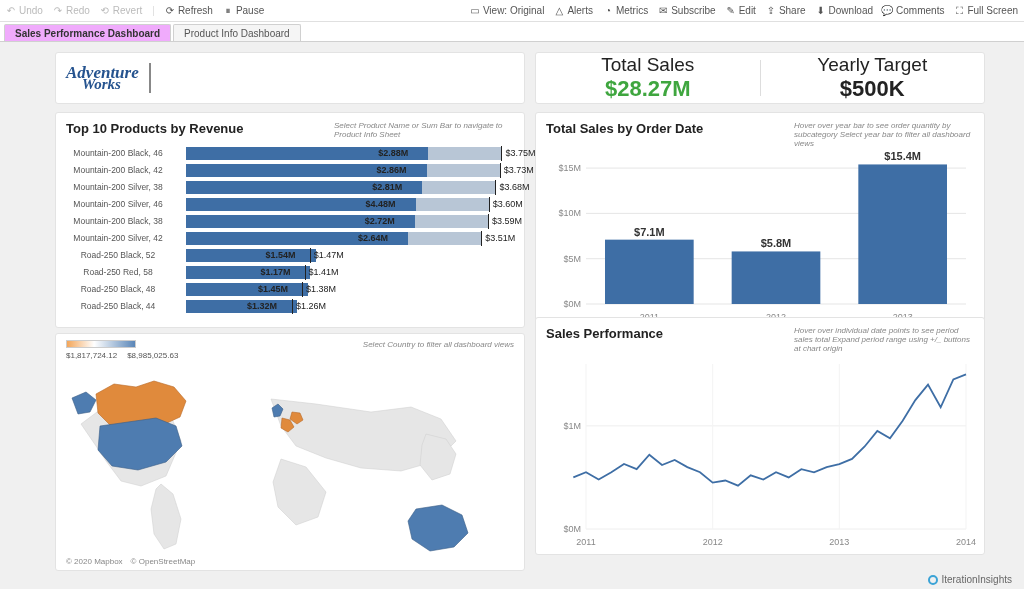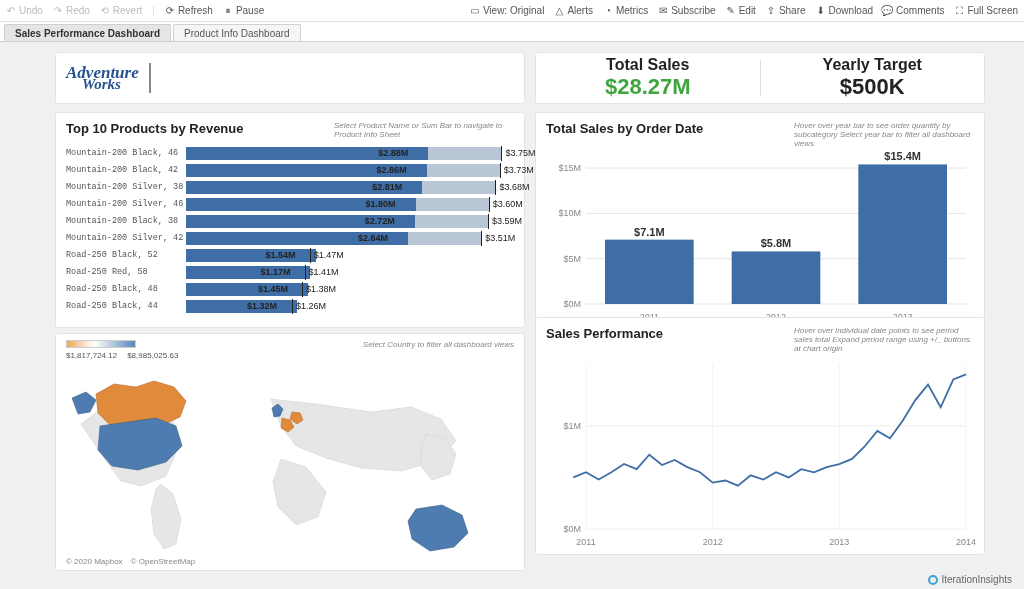--- a/index.html
+++ b/index.html
@@ -4,45 +4,45 @@
 <style>
   * { box-sizing: border-box; margin: 0; padding: 0; }
   html, body { width: 1024px; height: 589px; font-family: Arial, Helvetica, sans-serif; background:#fff; }
   .toolbar { height:22px; border-bottom:1px solid #e0e0e0; display:flex; align-items:center; font-size:10px; color:#444; padding:0 6px; gap:10px; }
   .toolbar .spacer { flex:1; }
   .toolbar .tb-item { display:flex; align-items:center; gap:3px; color:#555; cursor:pointer; }
   .toolbar .tb-item.disabled { color:#bbb; }
   .toolbar .tb-icon { width:10px; height:10px; display:inline-flex; align-items:center; justify-content:center; }
   .tabbar { height:20px; border-bottom:1px solid #d0d0d0; display:flex; align-items:flex-end; font-size:10px; padding-left:4px; gap:0; }
   .tabbar .tab { padding:3px 10px 2px 10px; border:1px solid #d0d0d0; border-bottom:none; margin-right:2px; background:#f5f5f5; color:#555; cursor:pointer; border-radius:2px 2px 0 0; }
-  .tabbar .tab.active { background:#e5e5e5; font-weight:bold; color:#333; }
+  .tabbar .tab.active { background:#f0abfc; font-weight:bold; color:#333; }
   .dashboard { position:relative; width:1024px; height:547px; background:#f0f0f0; }
   .card { position:absolute; background:#fff; border:1px solid #e3e3e3; border-radius:3px; }
   
   .logo-card { left:55px; top:10px; width:470px; height:52px; display:flex; align-items:center; padding:0 10px; }
   .logo-text { font-family:"Times New Roman", serif; color:#25538f; line-height:0.9; }
   .logo-text .l1 { font-size:17px; font-style:italic; font-weight:bold; }
   .logo-text .l2 { font-size:15px; font-style:italic; font-weight:bold; margin-left:16px; margin-top:-2px; }
   .vline { width:2px; height:30px; background:#888; margin:0 10px; }
   .dash-title { font-size:22px; color:#333; font-weight:400; }
   .kpi-card { left:535px; top:10px; width:450px; height:52px; display:flex; align-items:center; }
   .kpi { flex:1; text-align:center; }
-  .kpi-label { font-size:16px; font-weight:bold; color:#222; }
+  .kpi-label { font-size:19px; font-weight:normal; color:#222; }
   .kpi-value { font-size:22px; font-weight:bold; }
   .kpi-sep { width:1px; height:36px; background:#ddd; }
   .green { color:#3fa63f; }
   .black { color:#222; }
   
   .top10-card { left:55px; top:70px; width:470px; height:216px; padding:8px 10px 4px 10px; }
   .panel-head { display:flex; justify-content:space-between; align-items:flex-start; }
   .panel-title { font-size:13px; font-weight:bold; color:#222; }
   .panel-hint { font-size:8px; font-style:italic; color:#888; max-width:180px; text-align:left; line-height:1.15; }
   .bars { margin-top:6px; }
   .bar-row { display:flex; align-items:center; height:16px; margin-bottom:1px; font-size:8.5px; color:#333; }
-  .bar-label { width:120px; text-align:left; padding-right:16px; color:#555; white-space:nowrap; overflow:hidden;font-family:Liberation Mono, monospace; }
+  .bar-label { width:120px; text-align:center; padding-right:16px; color:#555; white-space:nowrap; overflow:hidden; }
   .bar-track { position:relative; flex:1; height:13px; }
   .bar-bg { position:absolute; left:0; top:0; bottom:0; background:#b8c6d6; }
   .bar-fg { position:absolute; left:0; top:0; bottom:0; background:#3e6ea5; }
   .bar-val1 { position:absolute; top:1px; color:#222; font-size:9px; font-weight:bold; transform:translateX(-100%); padding-right:20px; }
   .bar-val2 { position:absolute; top:1px; color:#222; font-size:9px; padding-left:4px; }
   .bar-tick { position:absolute; top:-1px; bottom:-1px; width:1px; background:#222; }
   
   .tsod-card { left:535px; top:70px; width:450px; height:216px; padding:8px 10px 4px 10px; }
   
   .map-card { left:55px; top:291px; width:470px; height:238px; padding:6px 10px 4px 10px; }
@@ -181,21 +181,21 @@
             <div class="bar-val1" style="left: 72.0513%;">$2.81M</div>
             <div class="bar-val2" style="left: 94.359%;">$3.68M</div>
           </div>
         </div>
         <div class="bar-row">
           <div class="bar-label">Mountain-200 Silver, 46</div>
           <div class="bar-track">
             <div class="bar-bg" style="width: 92.3077%;"></div>
             <div class="bar-fg" style="width: 70%;"></div>
             <div class="bar-tick" style="left: 92.3077%;"></div>
-            <div class="bar-val1" style="left: 70%;">$1.80M</div>
+            <div class="bar-val1" style="left: 70%;">$4.48M</div>
             <div class="bar-val2" style="left: 92.3077%;">$3.60M</div>
           </div>
         </div>
         <div class="bar-row">
           <div class="bar-label">Mountain-200 Black, 38</div>
           <div class="bar-track">
             <div class="bar-bg" style="width: 92.0513%;"></div>
             <div class="bar-fg" style="width: 69.7436%;"></div>
             <div class="bar-tick" style="left: 92.0513%;"></div>
             <div class="bar-val1" style="left: 69.7436%;">$2.72M</div>

